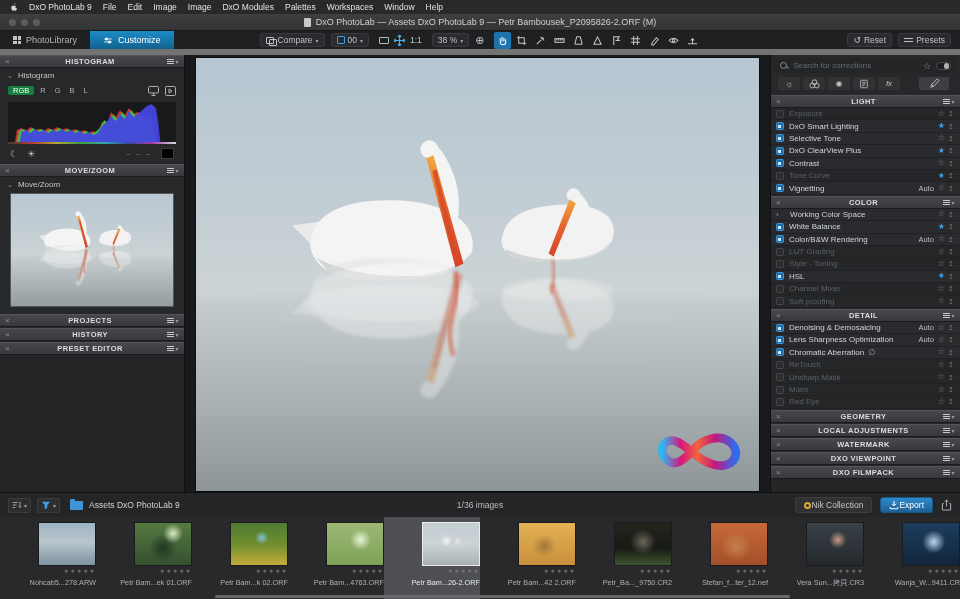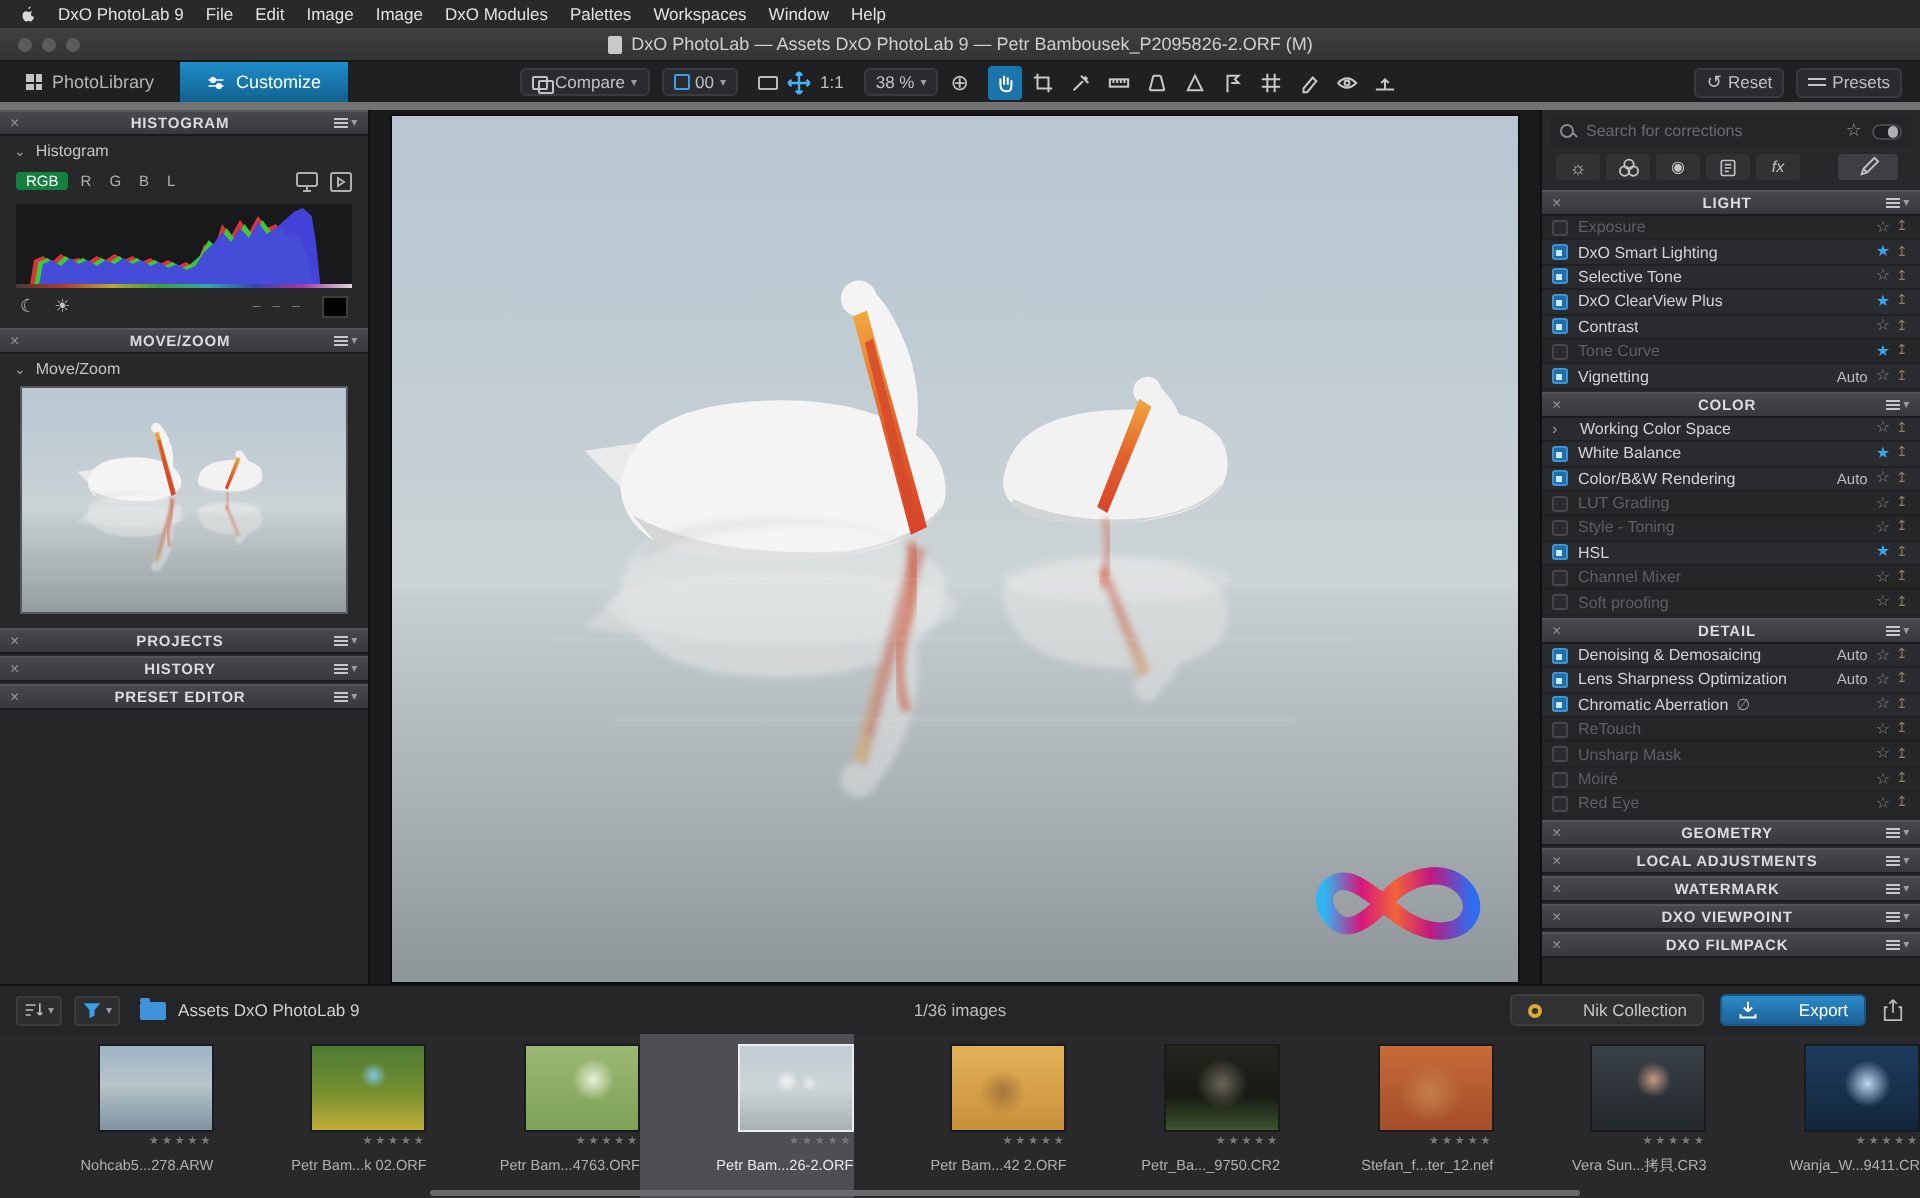--- a/index.html
+++ b/index.html
@@ -9,21 +9,21 @@
 
 .menubar{height:14px;background:#29292b;display:flex;align-items:center;padding:0 9px;gap:11px;font-size:8.5px;color:#e2e2e4}
 .menubar .app{font-weight:normal}
 .menubar span{white-space:nowrap}
 
 .titlebar{height:17px;background:linear-gradient(#3e3f41,#333436);border-bottom:1px solid #17181a;display:flex;align-items:center;justify-content:center;gap:5px;position:relative;font-size:9px;color:#cfd0d2}
 .lights{position:absolute;left:9px;display:flex;gap:5px}
 .light{width:7px;height:7px;border-radius:50%;background:#5a5b5d}
 .docicon{width:7px;height:9px;background:#c8c9cb;border-radius:1px}
 
-.toolbar{height:24px;background:#1f2022;border-bottom:4px solid #737373;display:flex;align-items:center;font-size:8.5px}
+.toolbar{height:24px;background:#1f2022;border-bottom:6px solid #737373;display:flex;align-items:center;font-size:8.5px}
 .tabs{display:flex;height:100%}
 .tab{display:flex;align-items:center;gap:5px;padding:0 13px;font-size:9px;color:#b4b6b8}
 .tab.active{background:linear-gradient(#1e8cc8,#11628f);color:#fff}
 .gridic{width:8px;height:8px;display:grid;grid-template-columns:1fr 1fr;gap:1px}
 .gridic i{background:#c2c4c6}
 .tools{display:flex;align-items:center;gap:6px;margin-left:86px}
 .tbtn{display:flex;align-items:center;gap:3px;background:#2a2b2e;border:1px solid #3a3b3e;border-radius:3px;padding:1px 5px;color:#c0c2c4}
 .tgroup{display:flex;align-items:center;gap:4px;padding:1px 4px}
 .caret{font-size:6px;color:#9a9da0}
 .cmpic{width:9px;height:7px;position:relative}
@@ -99,21 +99,21 @@
 .logo{position:absolute;right:8px;bottom:5px;width:104px;height:70px}
 
 .browser{height:25px;background:#242527;border-top:1px solid #0f1012;display:flex;align-items:center;padding:0 8px;gap:6px;position:relative;font-size:8.5px}
 .bcount{position:absolute;left:0;right:0;text-align:center;color:#bcbec0;pointer-events:none}
 .sbtn{height:15px;background:#2c2e30;border:1px solid #3a3c3e;border-radius:2px;display:flex;align-items:center;padding:0 3px;gap:2px}
 .sbtn svg{stroke:#b8babc;fill:none;stroke-width:1}
 .folder{width:13px;height:9px;background:#3f93d8;border-radius:1px;position:relative;margin-left:4px;flex:none}
 .folder::before{content:"";position:absolute;top:-2px;left:0;width:5px;height:2px;background:#3f93d8;border-radius:1px 1px 0 0}
 .bfolder{color:#d0d2d4}
 .bright{margin-left:auto;display:flex;gap:8px;align-items:center;z-index:1}
-.bbtn{display:flex;align-items:center;gap:20px;background:#2f3133;border:1px solid #3c3e40;border-radius:3px;padding:2px 8px;color:#c6c8ca}
+.bbtn{display:flex;align-items:center;gap:0;background:#2f3133;border:1px solid #3c3e40;border-radius:3px;padding:2px 8px;color:#c6c8ca}
 .bbtn.export{background:linear-gradient(#2c8aca,#1c6096);border-color:#1a567f;color:#fff}
 .nikring{width:7px;height:7px;border:2px solid #dba832;border-radius:50%}
 .sharebtn svg{stroke:#b8babc;fill:none;stroke-width:1}
 
 .strip{height:82px;background:#29292b;display:flex;position:relative}
 .fcell{flex:1;display:flex;flex-direction:column;align-items:flex-end;padding-top:5px;min-width:0}
 .fcell.sel{background:#4d4f52}
 .fimg{width:58px;height:44px;border:1px solid #1a1b1d;flex:none}
 .fcell.sel .fimg{border:1px solid #ececec}
 .fstars{font-size:5.5px;color:#77797b;letter-spacing:1.5px;margin-top:3px;line-height:1}
@@ -727,20 +727,25 @@
   </div>
 </div>
 
 <div class="strip" id="strip">
   <div class="fcell">
       <div class="fimg" style="background: linear-gradient(rgb(157, 180, 196) 0%, rgb(185, 198, 203) 45%, rgb(127, 147, 160) 100%);"></div>
       <div class="fstars">★★★★★</div>
       <div class="fname">Nohcab5...278.ARW</div>
     </div>
     <div class="fcell">
+      <div class="fimg" style="background: radial-gradient(circle at 68% 25%, rgb(217, 233, 196) 0%, rgba(217, 233, 196, 0) 20%), radial-gradient(circle at 50% 60%, rgb(32, 54, 34) 0%, rgba(32, 54, 34, 0) 38%), linear-gradient(rgb(86, 122, 66), rgb(51, 81, 46));"></div>
+      <div class="fstars">★★★★★</div>
+      <div class="fname">Petr Bam...ek 01.ORF</div>
+    </div>
+    <div class="fcell">
       <div class="fimg" style="background: radial-gradient(circle at 55% 35%, rgb(127, 196, 224) 0%, rgba(127, 196, 224, 0) 16%), linear-gradient(rgb(77, 122, 51) 0%, rgb(116, 144, 47) 55%, rgb(195, 173, 58) 100%);"></div>
       <div class="fstars">★★★★★</div>
       <div class="fname">Petr Bam...k 02.ORF</div>
     </div>
     <div class="fcell">
       <div class="fimg" style="background: radial-gradient(circle at 60% 40%, rgb(233, 242, 216) 0%, rgba(233, 242, 216, 0) 25%), linear-gradient(rgb(156, 184, 116), rgb(125, 162, 87));"></div>
       <div class="fstars">★★★★★</div>
       <div class="fname">Petr Bam...4763.ORF</div>
     </div>
     <div class="fcell sel">

